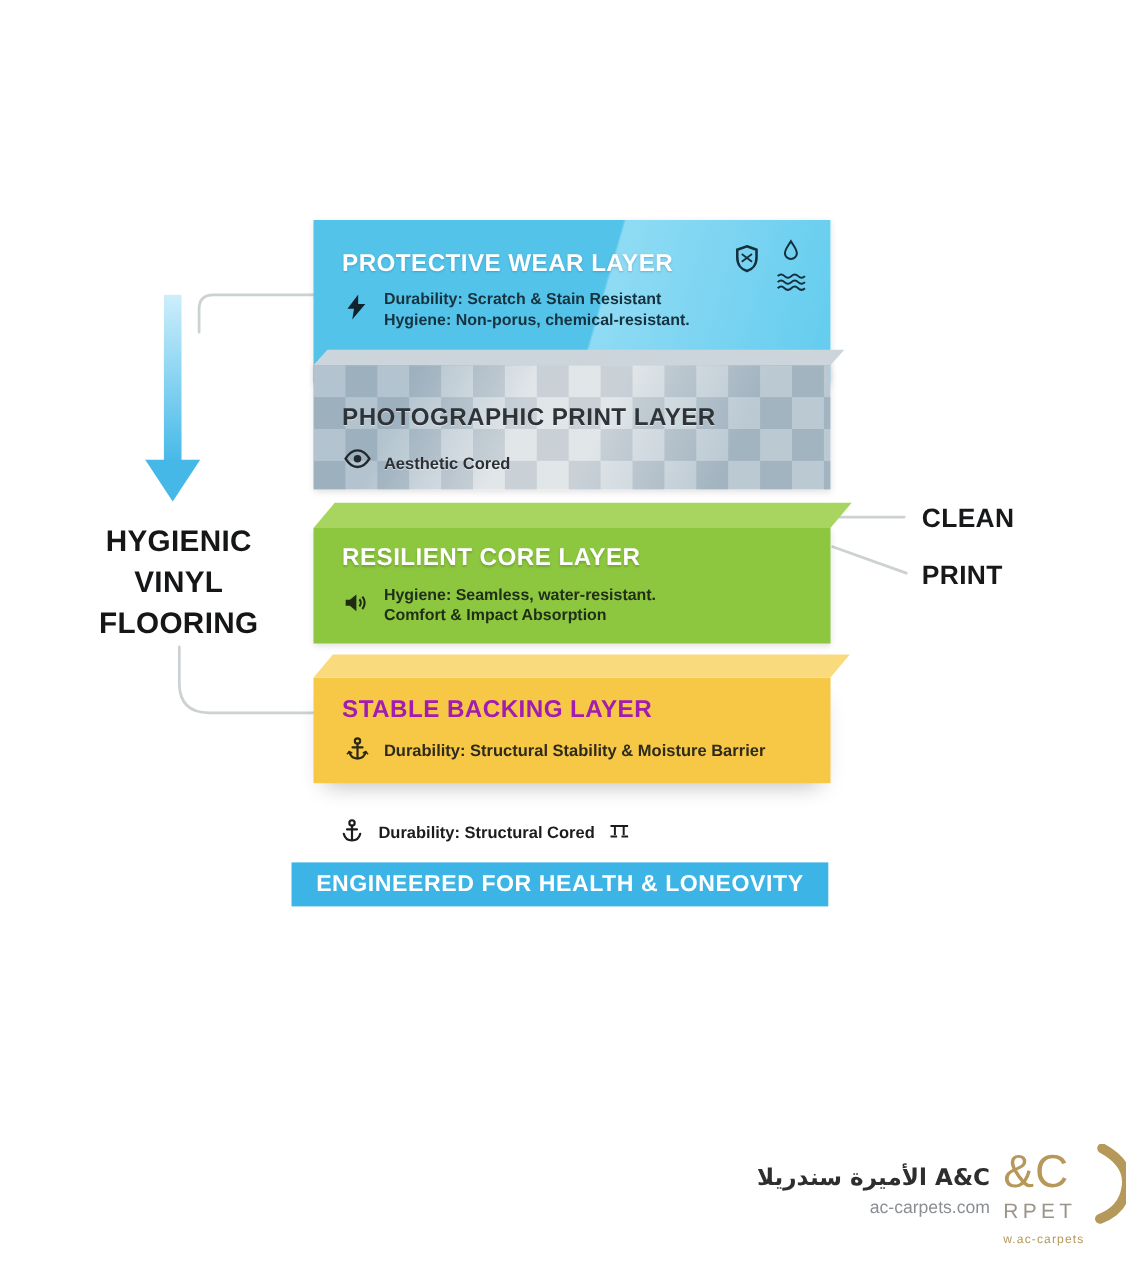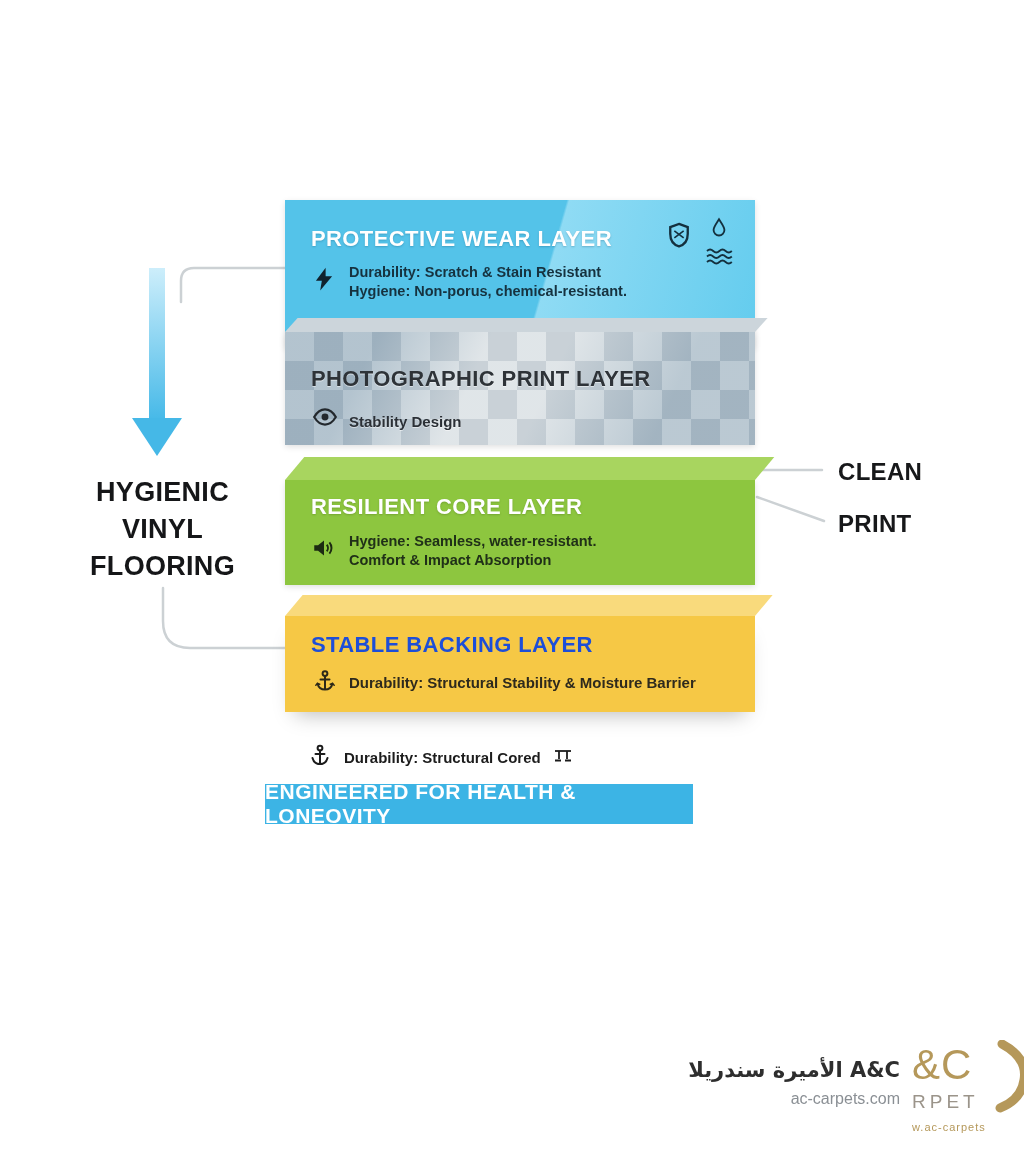--- a/index.html
+++ b/index.html
@@ -28,42 +28,42 @@
     background:#a8d55f;transform:skewX(-40deg);transform-origin:bottom left;}
   .layer4{top:616px;height:96px;background:#f6c845;color:#343026;
     box-shadow:0 12px 20px -10px rgba(0,0,0,.28);}
   .layer4::before{content:"";position:absolute;left:0;top:-21px;width:100%;height:21px;
     background:#f9da7c;transform:skewX(-40deg);transform-origin:bottom left;}
 
   .layer-title{position:absolute;left:26px;font-size:22px;font-weight:700;letter-spacing:.4px;z-index:3;white-space:nowrap;}
   .layer1 .layer-title{top:26px;color:#ffffff;text-shadow:0 1px 2px rgba(0,60,90,.25);}
   .layer2 .layer-title{top:34px;color:#2e3338;text-shadow:0 1px 0 rgba(255,255,255,.5);}
   .layer3 .layer-title{top:14px;color:#ffffff;text-shadow:0 1px 2px rgba(60,90,20,.3);}
-  .layer4 .layer-title{top:16px;color:#1d4ed8;}
+  .layer4 .layer-title{top:16px;color:#a21caf;}
 
   .desc{position:absolute;left:64px;font-size:14.5px;font-weight:700;line-height:19px;z-index:3;}
   .layer1 .desc{top:63px;color:#16323f;}
   .layer2 .desc{top:80px;font-size:15px;color:#2b3036;text-shadow:0 1px 0 rgba(255,255,255,.5);}
   .layer3 .desc{top:52px;color:#203018;}
   .layer4 .desc{top:57px;font-size:15px;color:#2e2a1d;}
 
   .ic{position:absolute;z-index:3;}
   .ic svg{display:block;}
 
   
   .left-label{position:absolute;left:75px;top:474px;width:175px;text-align:center;
     font-size:27px;font-weight:700;color:#151618;line-height:37px;letter-spacing:.3px;z-index:2;}
   .callout{position:absolute;font-size:24px;font-weight:700;color:#17181a;z-index:2;letter-spacing:.3px;}
   .callout-clean{left:838px;top:458px;}
   .callout-strong{left:838px;top:510px;}
 
   
   .footnote{position:absolute;left:308px;top:722px;display:flex;align-items:center;gap:12px;z-index:2;
     color:#1c1c1c;font-size:15px;font-weight:700;margin-top:20px;}
-  .banner{position:absolute;left:265px;top:784px;width:428px;height:40px;z-index:2;
+  .banner{position:absolute;left:265px;top:784px;width:488px;height:40px;z-index:2;
     display:flex;align-items:center;justify-content:center;
     color:#ffffff;font-size:21px;font-weight:700;letter-spacing:.5px;}
 
   
   .brand-arabic{position:absolute;top:1058px;right:124px;direction:rtl;
     font-family:"DejaVu Sans",sans-serif;font-size:21px;font-weight:700;color:#2e2e2e;z-index:2;}
   .brand-site{position:absolute;top:1090px;right:124px;font-size:16px;color:#8a8f94;z-index:2;}
   .logo-block{position:absolute;left:912px;top:1042px;width:130px;z-index:2;color:#b5985a;}
   .logo-main{font-size:42px;line-height:46px;font-weight:400;letter-spacing:1px;}
   .logo-sub{font-size:19px;letter-spacing:4px;color:#9b948a;margin-top:3px;}
@@ -131,21 +131,21 @@
 
   <div class="layer layer2">
     <div class="layer-title">PHOTOGRAPHIC PRINT LAYER</div>
     <span class="ic" style="left:24px;top:72px;">
       <svg width="32" height="26" viewBox="0 0 24 24" stroke="#23282d" stroke-width="2" fill="none">
         <path d="M2 12 C5 7 8.8 5 12 5 C15.2 5 19 7 22 12 C19 17 15.2 19 12 19 C8.8 19 5 17 2 12 Z"></path>
         <circle cx="12" cy="12" r="3.2" fill="#23282d" stroke="none"></circle>
       </svg>
     </span>
     <div class="desc">
-      <div>Stability Design</div>
+      <div>Aesthetic Cored</div>
     </div>
   </div>
 
   <div class="layer layer3">
     <div class="layer-title">RESILIENT CORE LAYER</div>
     <span class="ic" style="left:24px;top:55px;">
       <svg width="30" height="26" viewBox="0 0 24 24" fill="#1d2b12" stroke="#1d2b12">
         <path d="M3 9.5 v5 h3.5 L12 19 V5 L6.5 9.5 Z" stroke="none"></path>
         <path d="M14.5 9 a4.5 4.5 0 0 1 0 6" fill="none" stroke-width="1.8"></path>
         <path d="M17 6.8 a8 8 0 0 1 0 10.4" fill="none" stroke-width="1.8"></path>

